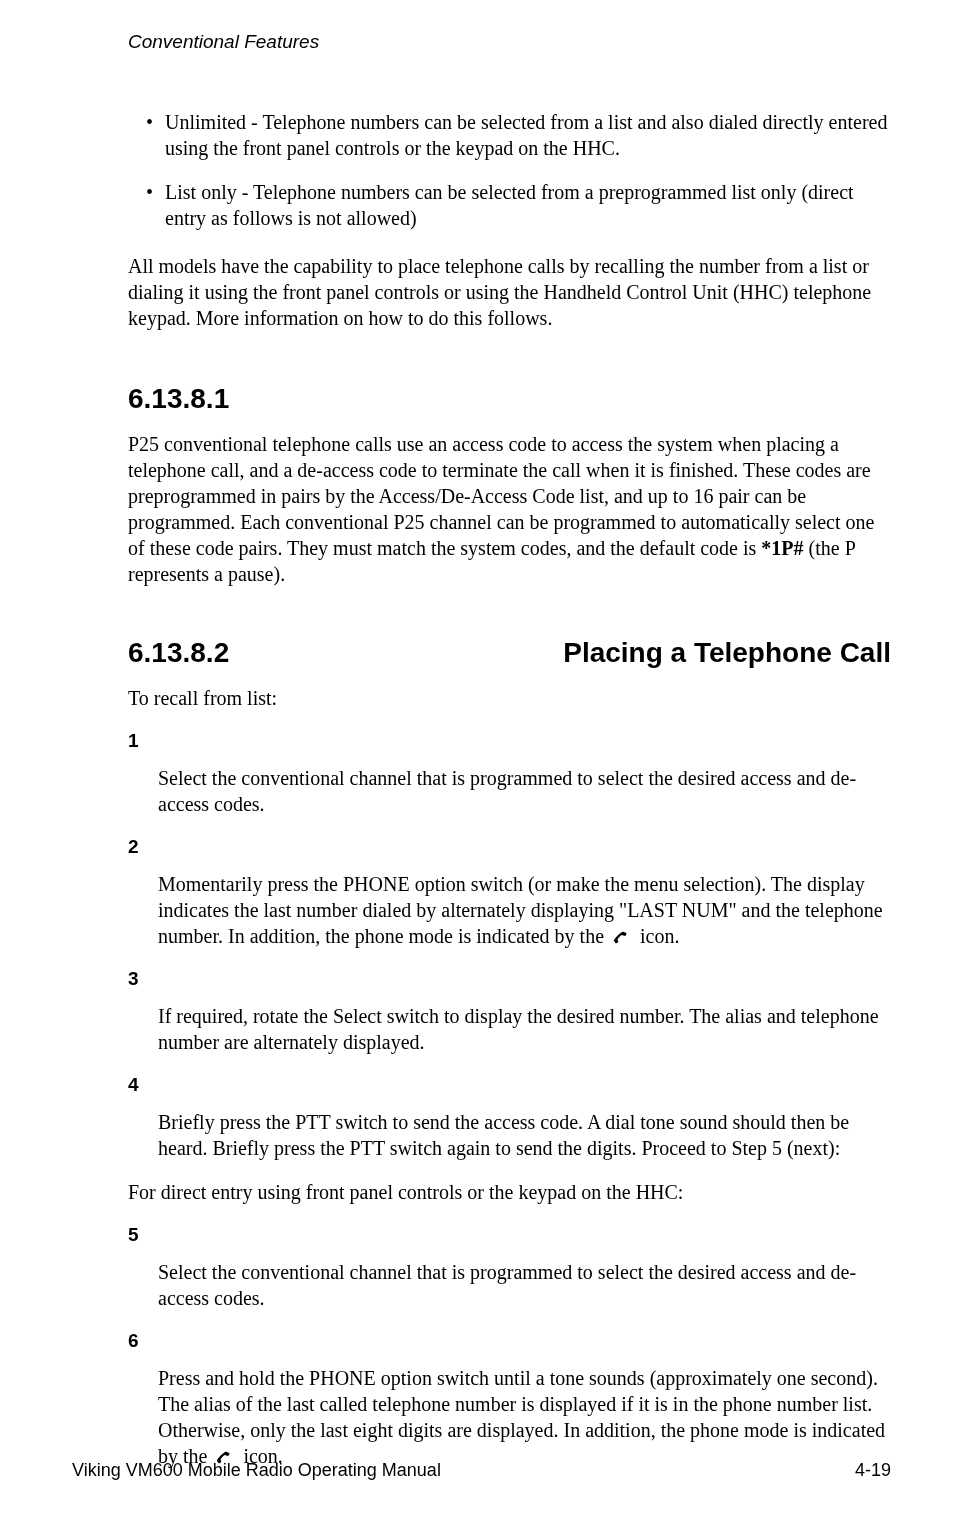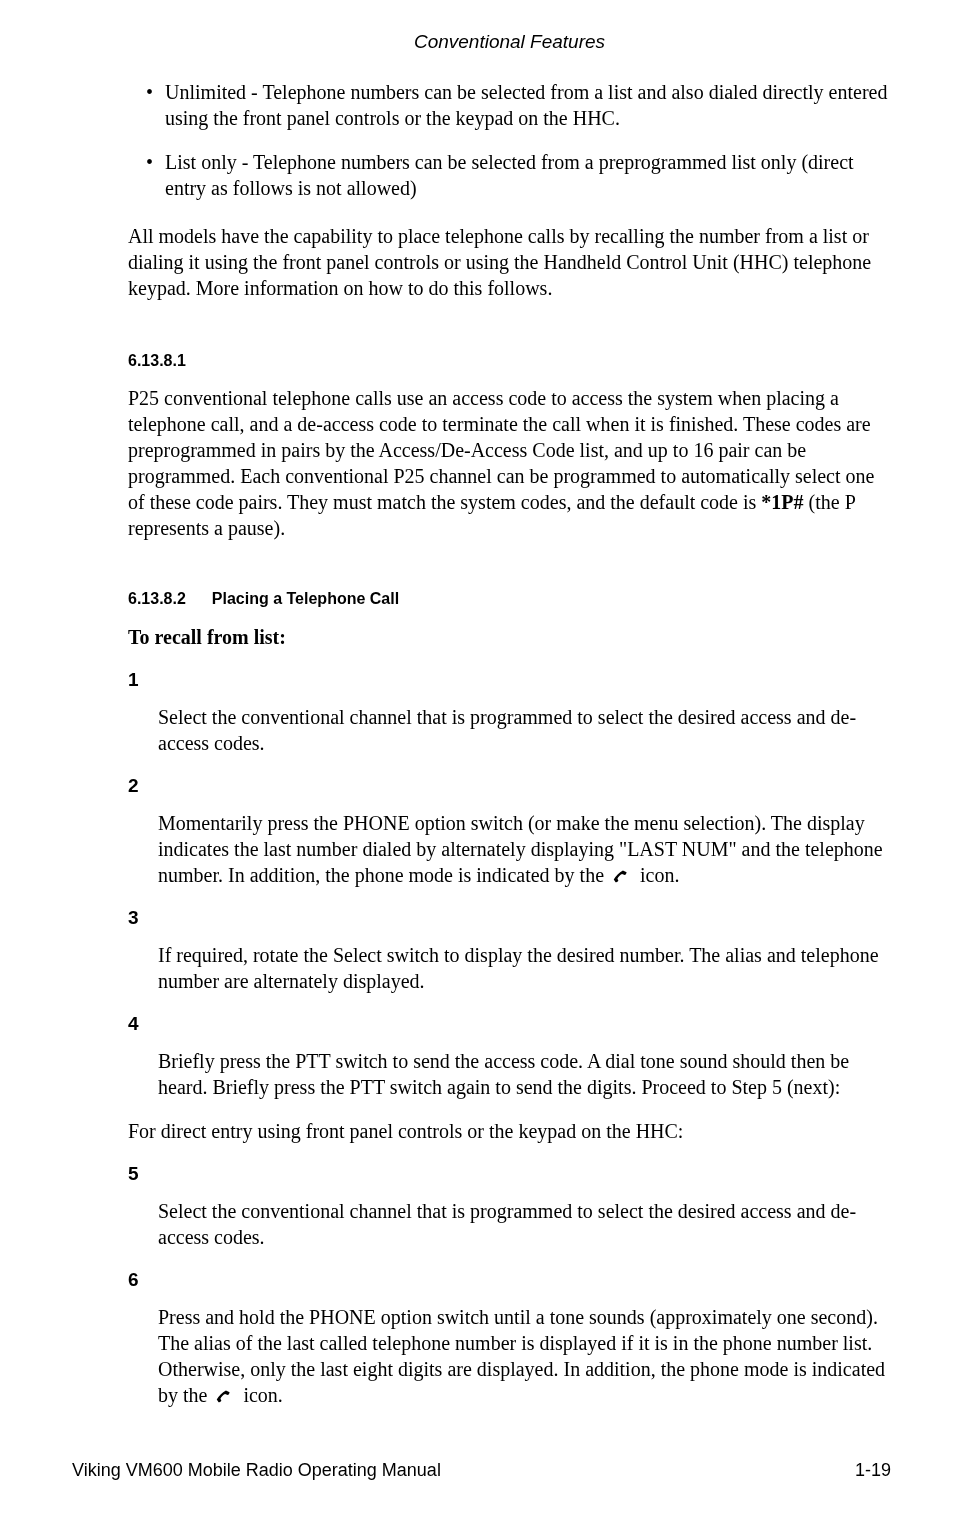--- a/index.html
+++ b/index.html
@@ -8,40 +8,41 @@
     height: 1518px;
     background: #fff;
     font-family: "Times New Roman", Times, serif;
     font-size: 20px;
     color: #000;
     position: relative;
     padding: 30px 85px 40px 128px;
     line-height: 1.3;
   }
   .running-header {
-    text-align: center;
+    text-align: left;
     font-style: italic;
     font-family: Arial, Helvetica, sans-serif;
     font-size: 19px;
-    margin-bottom: 24px;
+    margin-bottom: 54px;
   }
   .bullet-list { list-style: none; margin-bottom: 22px; }
   .bullet-list li { display: flex; margin-bottom: 18px; }
   .bullet-list li::before { content: "•"; margin: 0 12px 0 18px; }
   .para { margin-bottom: 50px; }
   .section-heading {
     font-family: Arial, Helvetica, sans-serif;
     font-weight: bold;
-    font-size: 16px;
+    font-size: 28px;
     margin-bottom: 14px;
     display: flex;
     gap: 26px;
+    justify-content: space-between;
   }
   .body-text { margin-bottom: 48px; }
-  .intro-line { margin-bottom: 18px; font-weight: bold; }
+  .intro-line { margin-bottom: 18px; }
   .num-list { list-style: none; }
   .num-list li { display: flex; margin-bottom: 18px; }
   .num-list .num {
     font-family: Arial, Helvetica, sans-serif;
     font-weight: bold;
     font-size: 19px;
     width: 30px;
     flex-shrink: 0;
   }
   .num-list .txt { flex: 1; margin-top: 36px; }
@@ -134,14 +135,14 @@
       <span class="phone-icon"><svg viewBox="0 0 24 18">
             <path d="M3 14 C5 10 9 6 13 4 L17 6 C17 7 16 9 15 9 L12 8 C10 9 8 11 7 13 L8 15 C8 16 6 17 5 17 Z" fill="#000"></path>
           </svg></span>
       <span> icon.</span>
     </span>
   </li>
 </ol>
 
 <div class="footer">
   <span>Viking VM600 Mobile Radio Operating Manual</span>
-  <span>1-19</span>
+  <span>4-19</span>
 </div>
 
 </body></html>

